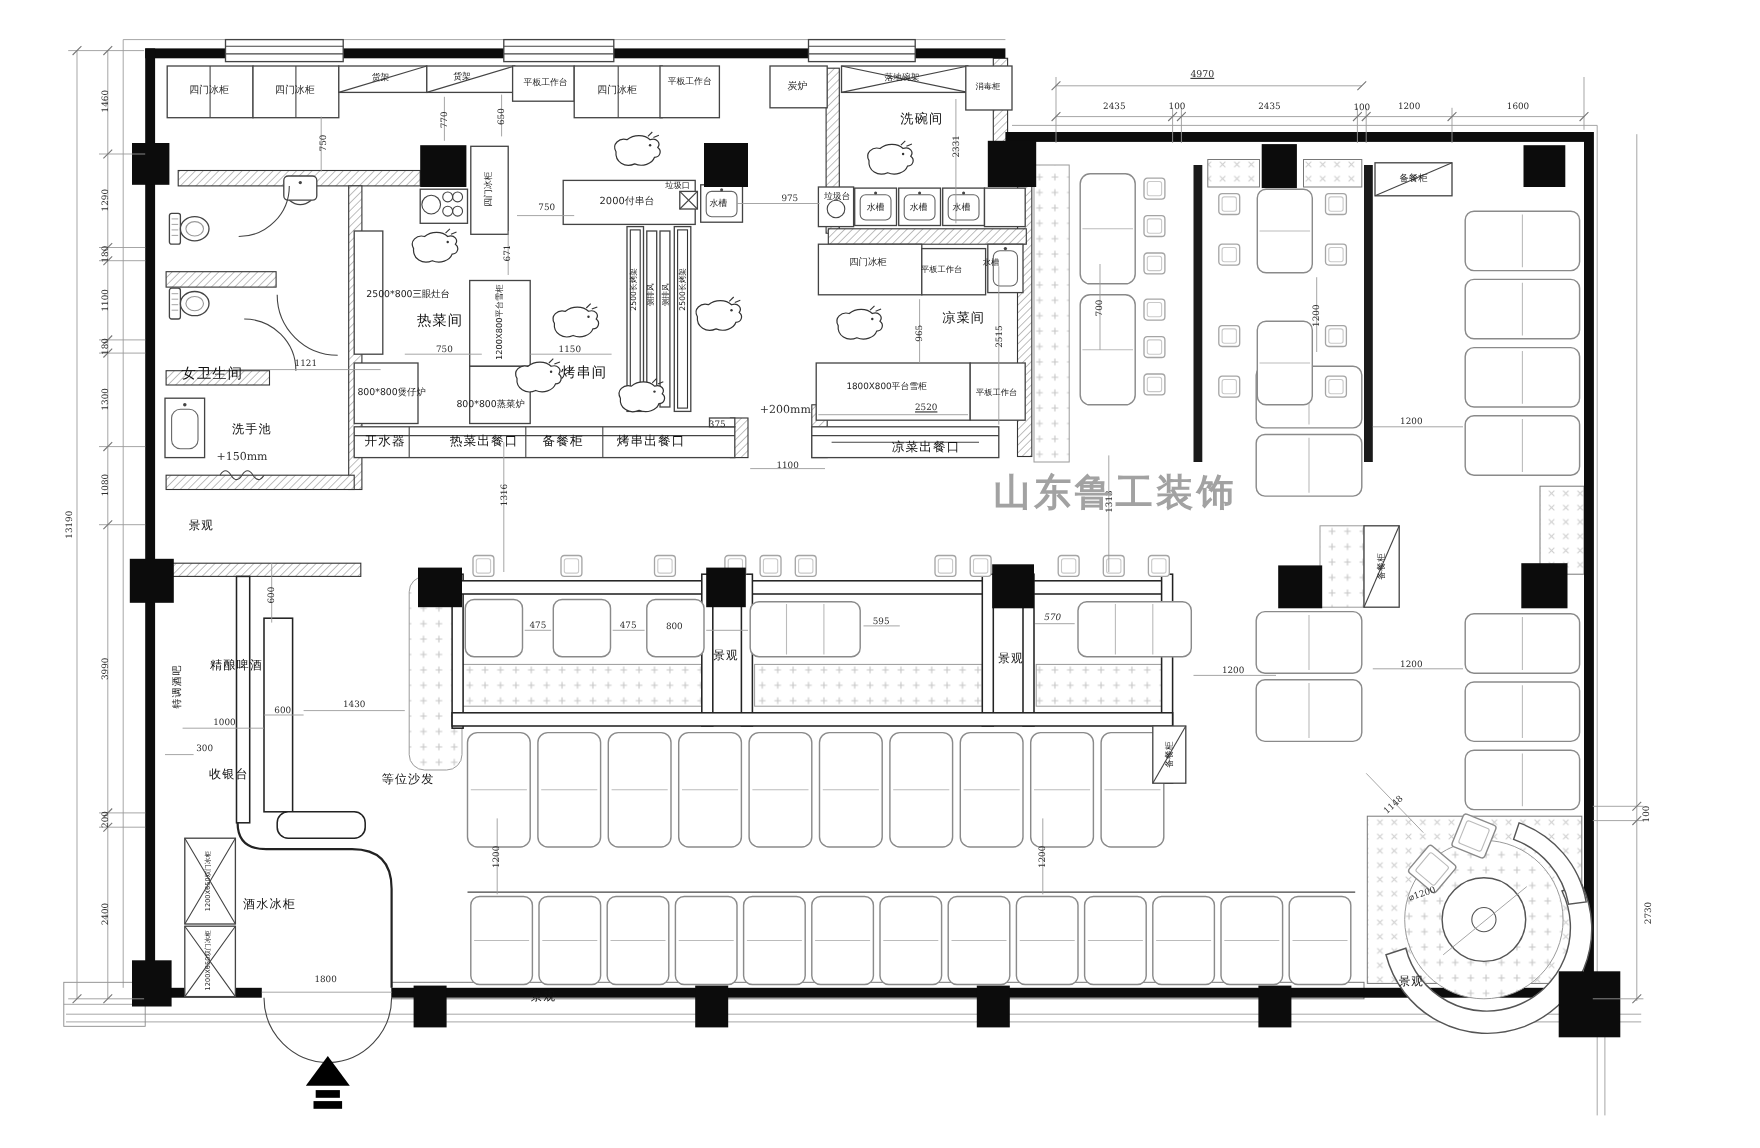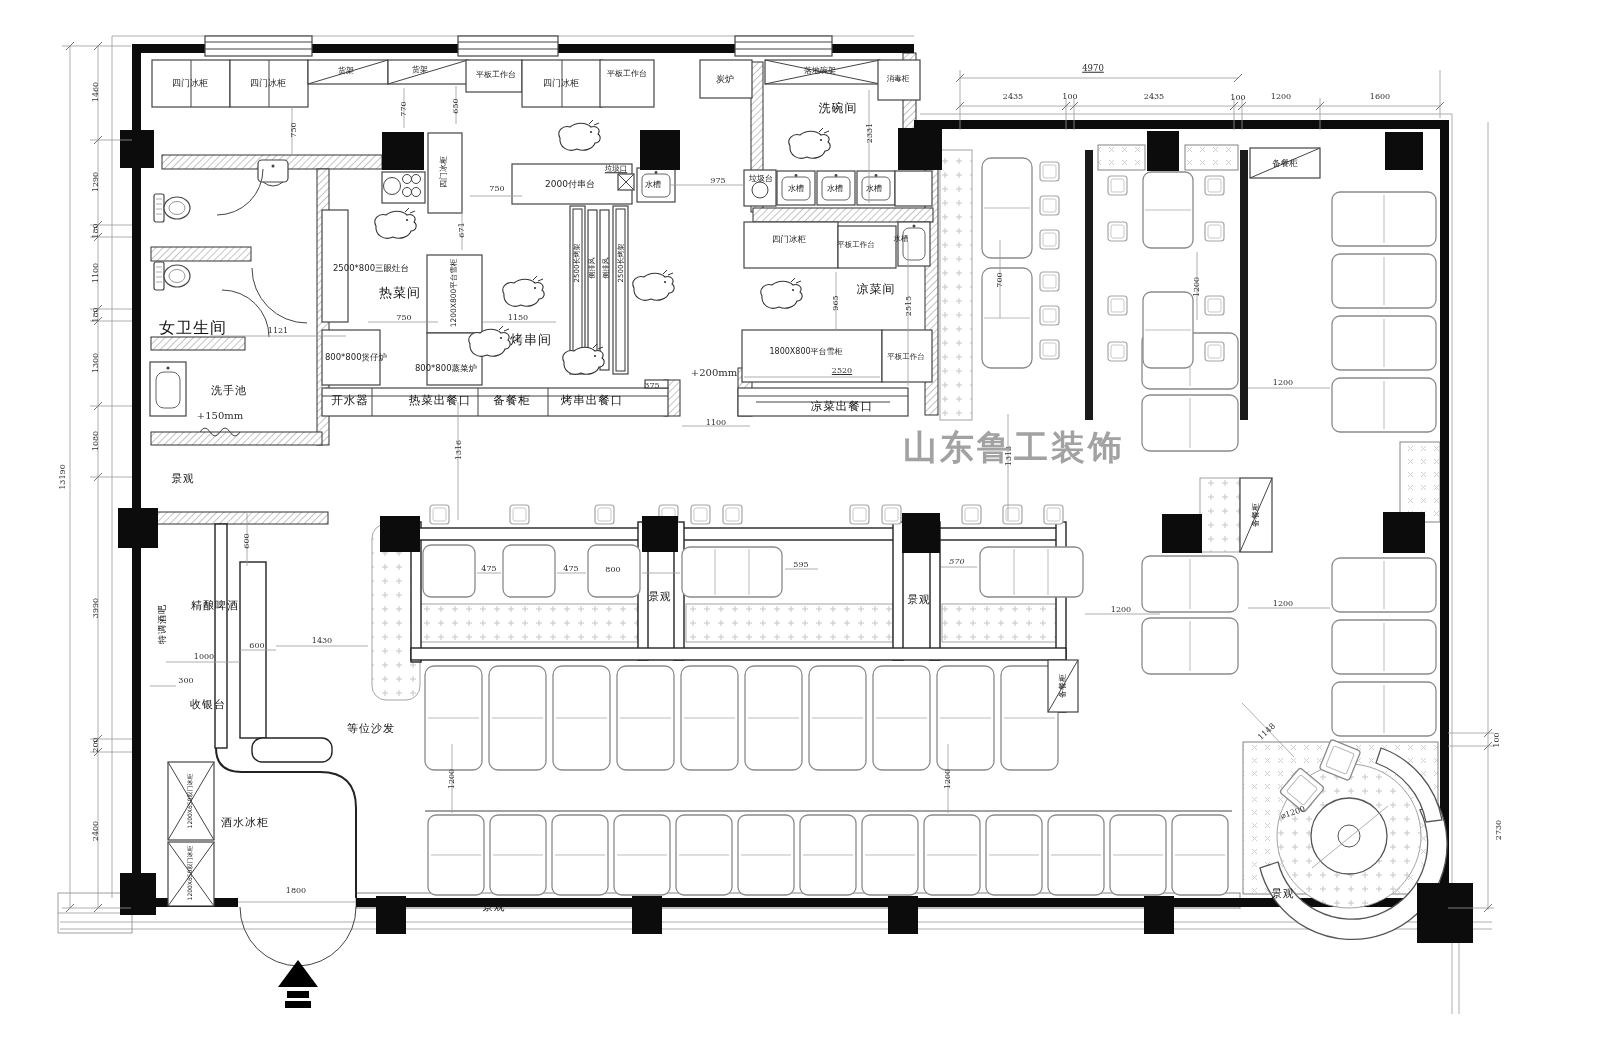--- a/index.html
+++ b/index.html
@@ -468,21 +468,21 @@
       <span class="lbl room" style="left: 838px; top: 108px; font-size: 12px; transform: translate(-50%, -50%);">洗碗间</span>
       <span class="lbl dim" style="left: 294px; top: 130px; font-size: 8px; transform: translate(-50%, -50%) rotate(-90deg);">750</span>
       <span class="lbl dim" style="left: 404px; top: 109px; font-size: 8px; transform: translate(-50%, -50%) rotate(-90deg);">770</span>
       <span class="lbl dim" style="left: 456px; top: 106px; font-size: 8px; transform: translate(-50%, -50%) rotate(-90deg);">650</span>
       <span class="lbl dim" style="left: 497px; top: 189px; font-size: 8px; transform: translate(-50%, -50%);">750</span>
       <span class="lbl dim" style="left: 462px; top: 230px; font-size: 8px; transform: translate(-50%, -50%) rotate(-90deg);">671</span>
       <span class="lbl dim" style="left: 718px; top: 181px; font-size: 8px; transform: translate(-50%, -50%); text-align: center;">975</span>
       <span class="lbl dim" style="left: 870px; top: 133px; font-size: 8px; transform: translate(-50%, -50%) rotate(-90deg);">2331</span>
       <span class="lbl equip" style="left: 444px; top: 172px; font-size: 8px; transform: translate(-50%, -50%) rotate(-90deg);">四门冰柜</span>
       <span class="lbl equip" style="left: 570px; top: 184px; font-size: 9px; transform: translate(-50%, -50%);">2000付串台</span>
-      <span class="lbl equip" style="left: 616px; top: 169px; font-size: 7.5px; transform: translate(-50%, -50%); text-decoration: underline;">垃圾口</span>
+      <span class="lbl equip" style="left: 616px; top: 169px; font-size: 7.5px; transform: translate(-50%, -50%);">垃圾口</span>
       <span class="lbl equip" style="left: 653px; top: 185px; font-size: 8px; transform: translate(-50%, -50%);">水槽</span>
       <span class="lbl equip" style="left: 761px; top: 179px; font-size: 8px; transform: translate(-50%, -50%);">垃圾台</span>
       <span class="lbl equip" style="left: 796px; top: 189px; font-size: 8px; transform: translate(-50%, -50%);">水槽</span>
       <span class="lbl equip" style="left: 835px; top: 189px; font-size: 8px; transform: translate(-50%, -50%);">水槽</span>
       <span class="lbl equip" style="left: 874px; top: 189px; font-size: 8px; transform: translate(-50%, -50%);">水槽</span>
       <span class="lbl equip" style="left: 789px; top: 239px; font-size: 8.5px; transform: translate(-50%, -50%);">四门冰柜</span>
       <span class="lbl equip" style="left: 856px; top: 245px; font-size: 7.5px; transform: translate(-50%, -50%);">平板工作台</span>
       <span class="lbl equip" style="left: 901px; top: 239px; font-size: 7.5px; transform: translate(-50%, -50%);">水槽</span>
       <span class="lbl room" style="left: 876px; top: 289px; font-size: 12px; transform: translate(-50%, -50%);">凉菜间</span>
       <span class="lbl dim" style="left: 836px; top: 303px; font-size: 8px; transform: translate(-50%, -50%) rotate(-90deg);">965</span>
@@ -505,38 +505,38 @@
       <span class="lbl equip" style="left: 621px; top: 263px; font-size: 7px; transform: translate(-50%, -50%) rotate(-90deg);">2500长烤架</span>
       <span class="lbl room" style="left: 350px; top: 401px; font-size: 11.5px; transform: translate(-50%, -50%);">开水器</span>
       <span class="lbl room" style="left: 440px; top: 401px; font-size: 11.5px; transform: translate(-50%, -50%);">热菜出餐口</span>
       <span class="lbl room" style="left: 512px; top: 401px; font-size: 11.5px; transform: translate(-50%, -50%);">备餐柜</span>
       <span class="lbl room" style="left: 592px; top: 401px; font-size: 11.5px; transform: translate(-50%, -50%);">烤串出餐口</span>
       <span class="lbl dim" style="left: 652px; top: 386px; font-size: 8px; transform: translate(-50%, -50%);">375</span>
       <span class="lbl dim" style="left: 714px; top: 373px; font-size: 10px; transform: translate(-50%, -50%);">+200mm</span>
       <span class="lbl dim" style="left: 716px; top: 423px; font-size: 8px; transform: translate(-50%, -50%);">1100</span>
       <span class="lbl dim" style="left: 459px; top: 450px; font-size: 8px; transform: translate(-50%, -50%) rotate(-90deg);">1316</span>
       <span class="lbl dim" style="left: 1009px; top: 456px; font-size: 8px; transform: translate(-50%, -50%) rotate(-90deg);">1313</span>
-      <span class="lbl room" style="left: 193px; top: 328px; font-size: 16px; transform: translate(-50%, -50%);">女卫生间</span>
+      <span class="lbl room" style="left: 193px; top: 340px; font-size: 13px; transform: translate(-50%, -50%);">女卫生间</span>
       <span class="lbl dim" style="left: 278px; top: 331px; font-size: 8px; transform: translate(-50%, -50%);">1121</span>
       <span class="lbl room" style="left: 229px; top: 390px; font-size: 11px; transform: translate(-50%, -50%);">洗手池</span>
       <span class="lbl dim" style="left: 220px; top: 416px; font-size: 10px; transform: translate(-50%, -50%);">+150mm</span>
       <span class="lbl room" style="left: 183px; top: 478px; font-size: 10.5px; transform: translate(-50%, -50%);">景观</span>
       <span class="lbl dim" style="left: 247px; top: 541px; font-size: 8px; transform: translate(-50%, -50%) rotate(-90deg);">600</span>
       <span class="lbl room" style="left: 215px; top: 605px; font-size: 11px; transform: translate(-50%, -50%); text-align: center;">精酿啤酒</span>
       <span class="lbl room" style="left: 162px; top: 624px; font-size: 9px; transform: translate(-50%, -50%) rotate(-90deg);">特调酒吧</span>
       <span class="lbl dim" style="left: 204px; top: 657px; font-size: 8px; transform: translate(-50%, -50%);">1000</span>
       <span class="lbl dim" style="left: 257px; top: 646px; font-size: 8px; transform: translate(-50%, -50%);">600</span>
       <span class="lbl dim" style="left: 322px; top: 641px; font-size: 8px; transform: translate(-50%, -50%);">1430</span>
       <span class="lbl dim" style="left: 162px; top: 681px; font-size: 8px; transform: translate(-50%, -50%); margin-left: 24px;">300</span>
       <span class="lbl room" style="left: 208px; top: 704px; font-size: 11px; transform: translate(-50%, -50%);">收银台</span>
       <span class="lbl room" style="left: 245px; top: 822px; font-size: 11px; transform: translate(-50%, -50%);">酒水冰柜</span>
       <span class="lbl equip" style="left: 190px; top: 801px; font-size: 6px; transform: translate(-50%, -50%) rotate(-90deg);">1200X650双门冰柜</span>
       <span class="lbl equip" style="left: 190px; top: 873px; font-size: 6px; transform: translate(-50%, -50%) rotate(-90deg);">1200X650双门冰柜</span>
       <span class="lbl dim" style="left: 296px; top: 891px; font-size: 8px; transform: translate(-50%, -50%);">1800</span>
-      <span class="lbl room" style="left: 371px; top: 708px; font-size: 11px; transform: translate(-50%, -50%); margin-top: 20px;">等位沙发</span>
+      <span class="lbl room" style="left: 371px; top: 708px; font-size: 11px; transform: translate(-50%, -50%);">等位沙发</span>
       <span class="lbl dim" style="left: 489px; top: 569px; font-size: 8px; transform: translate(-50%, -50%);">475</span>
       <span class="lbl dim" style="left: 571px; top: 569px; font-size: 8px; transform: translate(-50%, -50%);">475</span>
       <span class="lbl dim" style="left: 613px; top: 570px; font-size: 8px; transform: translate(-50%, -50%);">800</span>
       <span class="lbl room" style="left: 660px; top: 596px; font-size: 10.5px; transform: translate(-50%, -50%);">景观</span>
       <span class="lbl dim" style="left: 801px; top: 565px; font-size: 8px; transform: translate(-50%, -50%);">595</span>
       <span class="lbl dim" style="left: 957px; top: 562px; font-size: 8px; transform: translate(-50%, -50%); font-style: italic;">570</span>
       <span class="lbl room" style="left: 919px; top: 599px; font-size: 10.5px; transform: translate(-50%, -50%);">景观</span>
       <span class="lbl dim" style="left: 1121px; top: 610px; font-size: 8px; transform: translate(-50%, -50%);">1200</span>
       <span class="lbl equip" style="left: 1063px; top: 686px; font-size: 8px; transform: translate(-50%, -50%) rotate(-90deg);">备餐柜</span>
       <span class="lbl equip" style="left: 1256px; top: 515px; font-size: 8px; transform: translate(-50%, -50%) rotate(-90deg);">备餐柜</span>

